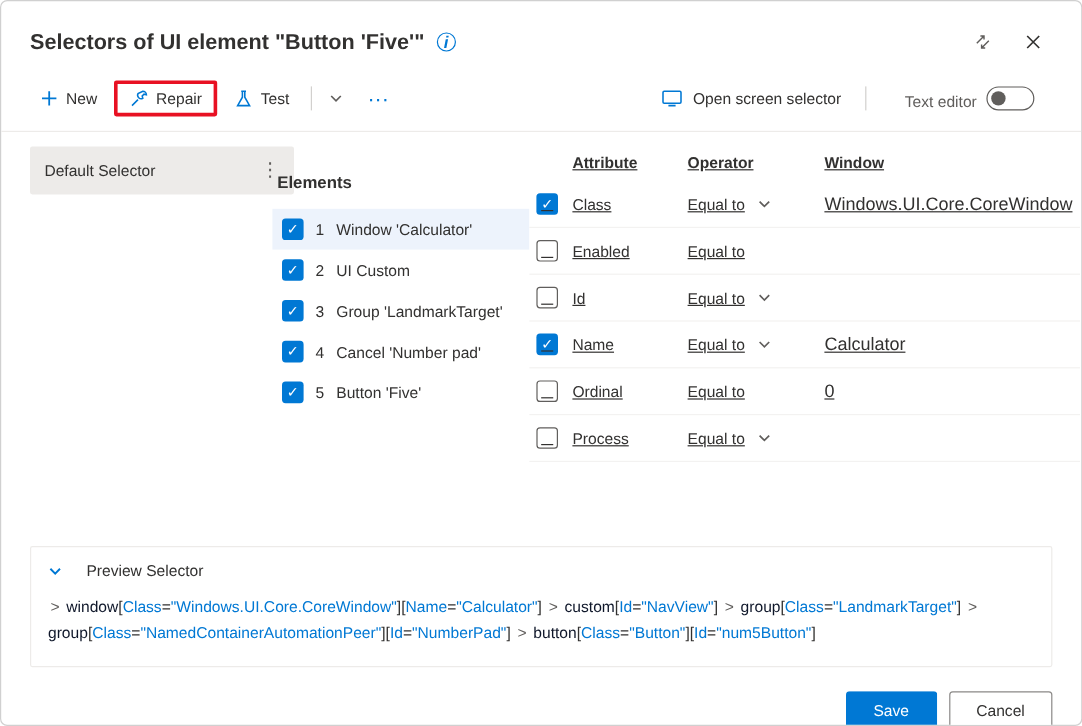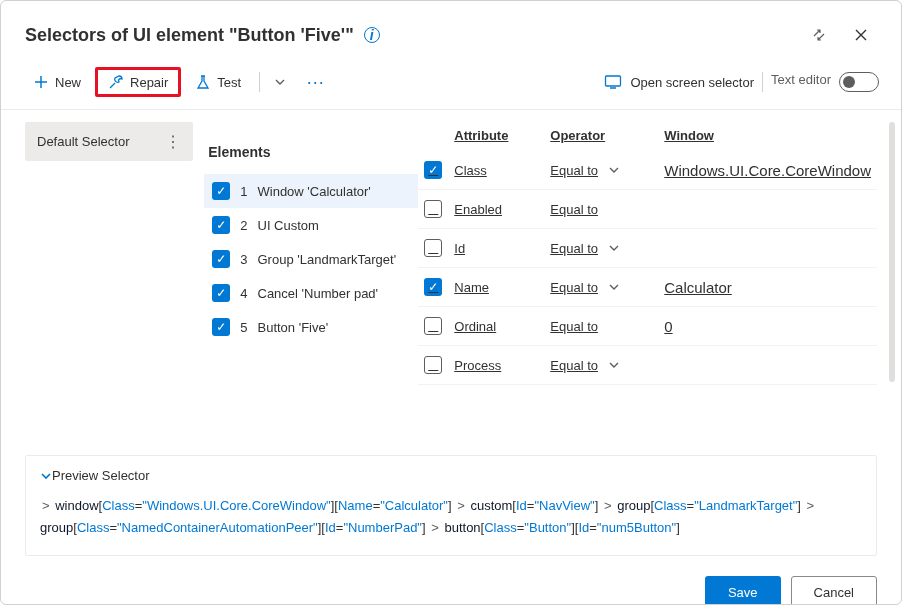--- a/index.html
+++ b/index.html
@@ -39,56 +39,56 @@
       font-weight: 600;
     }
     .spacer { flex: 1; }
     .win-btn {
       width: 32px; height: 32px; display:flex; align-items:center; justify-content:center;
       cursor: pointer; color: #605e5c;
     }
     .toolbar {
       display: flex;
       align-items: center;
-      padding: 8px 22px 12px 22px;
+      padding: 8px 39px 12px 22px;
       gap: 4px;
       border-bottom: 1px solid #edebe9;
     }
     .tb-btn {
       display: flex; align-items: center; gap: 6px;
       padding: 6px 10px; border-radius: 2px; cursor: pointer;
       color: #323130;
     }
     .tb-btn .ic { color: #0078d4; }
     .repair-highlight {
       border: 3px solid #e81123;
       padding: 4px 10px;
     }
     .dots { color:#0078d4; font-size:18px; padding: 0 10px; cursor:pointer;}
     .tb-sep { width:1px; height:20px; background:#d2d0ce; margin:0 4px; }
-    .open-screen { display:flex; align-items:center; gap:8px; color:#323130; cursor:pointer; }
-    .text-editor { display:flex; align-items:flex-start; gap:8px; color:#605e5c;}
+    .open-screen { display:flex; align-items:center; gap:8px; color:#323130; cursor:pointer; margin-right:12px;}
+    .text-editor { display:flex; align-items:flex-end; gap:8px; color:#605e5c;margin-left:24px;}
     .toggle {
       width: 40px; height: 20px; border-radius: 10px; border:1px solid #605e5c;
       position:relative; background:#fff;
     }
     .toggle::after {
       content:""; position:absolute; width:12px; height:12px; border-radius:50%;
       background:#605e5c; left:3px; top:3px;
     }
     .body {
       display: flex;
       height: 335px;
     }
     .leftcol {
       width: 220px; padding: 12px 0 0 24px;
     }
     .selector-item {
       display:flex; justify-content:space-between; align-items:center;
-      background:#edebe9; padding: 10px 12px; border-radius:2px; width: 168px;
+      background:#edebe9; padding: 10px 12px; border-radius:2px; width: 220px;
     }
     .vdots { color:#605e5c; font-size:16px; cursor:pointer; }
     .midcol {
       flex: 0 0 220px; padding: 10px 0 0 6px;
     }
     .section-h { font-weight:600; font-size:14px; margin-bottom:14px; padding-left:4px;margin-top:24px;}
     .el-item {
       display:flex; align-items:center; gap:10px; padding:8px 8px;
     }
     .el-item.sel { background:#edf3fc; }
@@ -111,21 +111,21 @@
     .op-cell { display:flex; align-items:center; gap:10px; color:#323130;}
     .chev { color:#605e5c; font-size:11px; }
     .val-cell { display:flex; align-items:center; gap:10px; color:#323130; font-size:15px;}
     .right-scroll {
       position:absolute; right:6px; top:12px; width:6px; height:260px; background:#e1dfdd; border-radius:3px;
     }
     .attributes-clip{ height:274px; overflow:hidden;}
     .preview {
       margin: 10px 24px; border:1px solid #edebe9; border-radius:2px; padding: 12px 14px 16px 14px;
     }
-    .preview-head { display:flex; align-items:center; gap:0; color:#323130; margin-bottom:12px;}
+    .preview-head { display:flex; align-items:center; gap:20px; color:#323130; margin-bottom:12px;}
     .sel-line { font-family: "Segoe UI", sans-serif; font-size:13px; line-height:22px; word-break:break-word;}
     .gt { color:#605e5c; margin:0 2px;}
     .tag { color:#0f172a; }
     .key { color:#0078d4; }
     .val { color:#0078d4; }
     .footer { display:flex; justify-content:flex-end; gap:10px; padding: 10px 24px 0 24px;}
     .btn {
       padding: 8px 22px; border-radius:3px; font-size:13px; cursor:pointer; border:1px solid transparent;
     }
     .btn.primary { background:#0078d4; color:#fff; }

